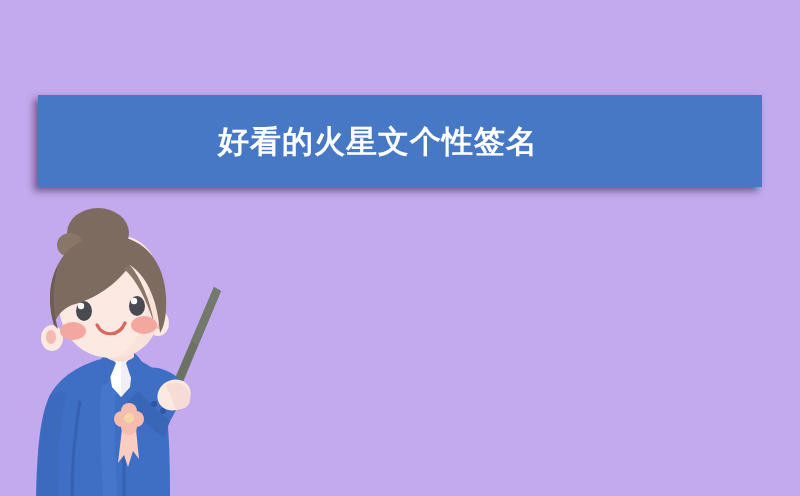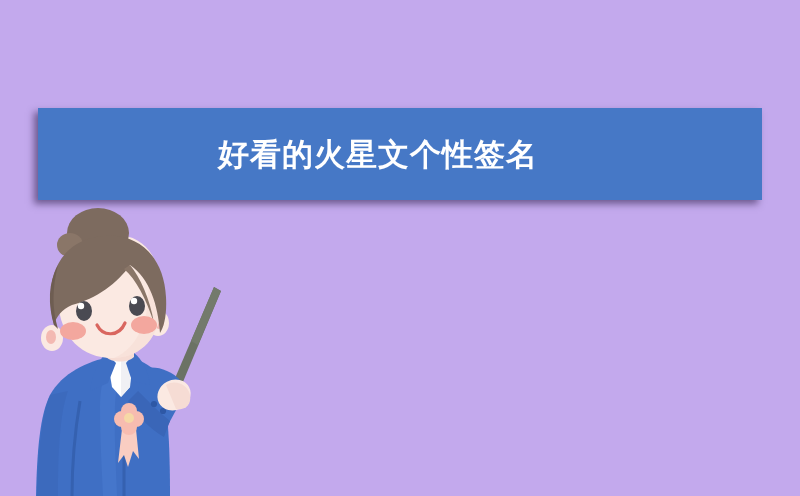--- a/index.html
+++ b/index.html
@@ -18,21 +18,21 @@
     width: 800px;
     height: 496px;
     background: #c3a9ed;
     overflow: hidden;
   }
 
   
   #title-banner {
     position: absolute;
     left: 38px;
-    top: 108px;
+    top: 95px;
     width: 724px;
     height: 92px;
     background: #4678c6;
     box-shadow: -4px 4px 7px rgba(40, 25, 70, 0.55);
     display: flex;
     align-items: center;
     box-sizing: border-box;
     padding-left: 180px;
   }
   #title-text {

